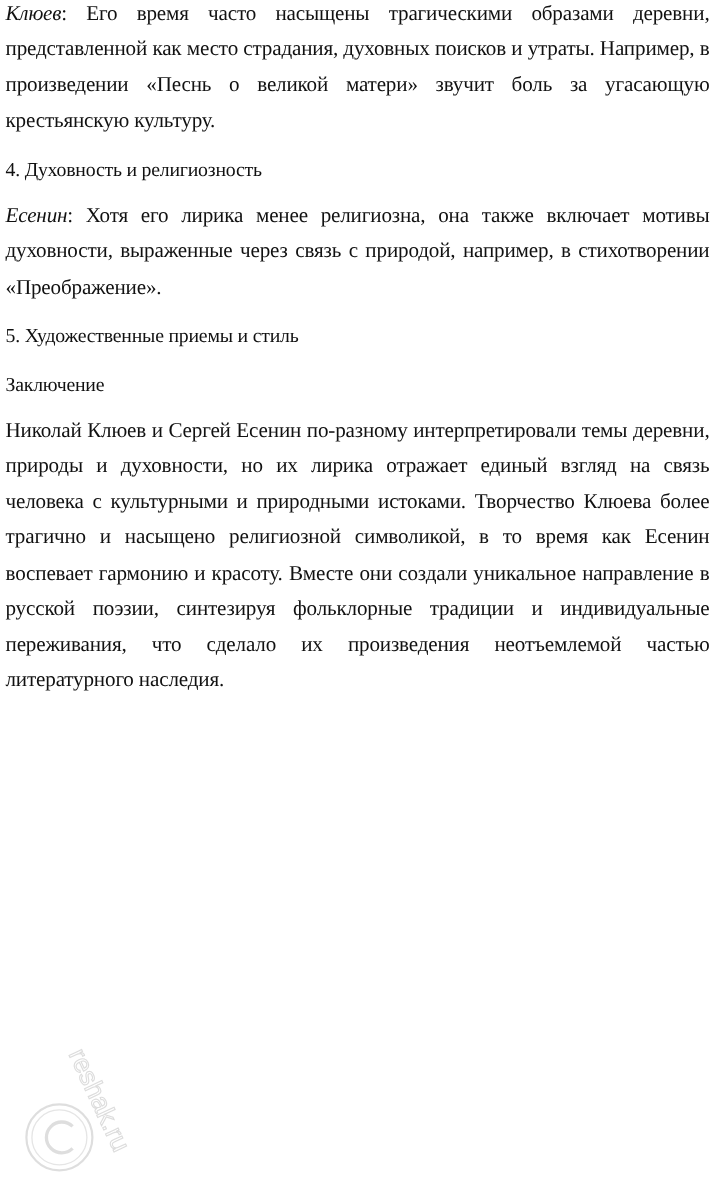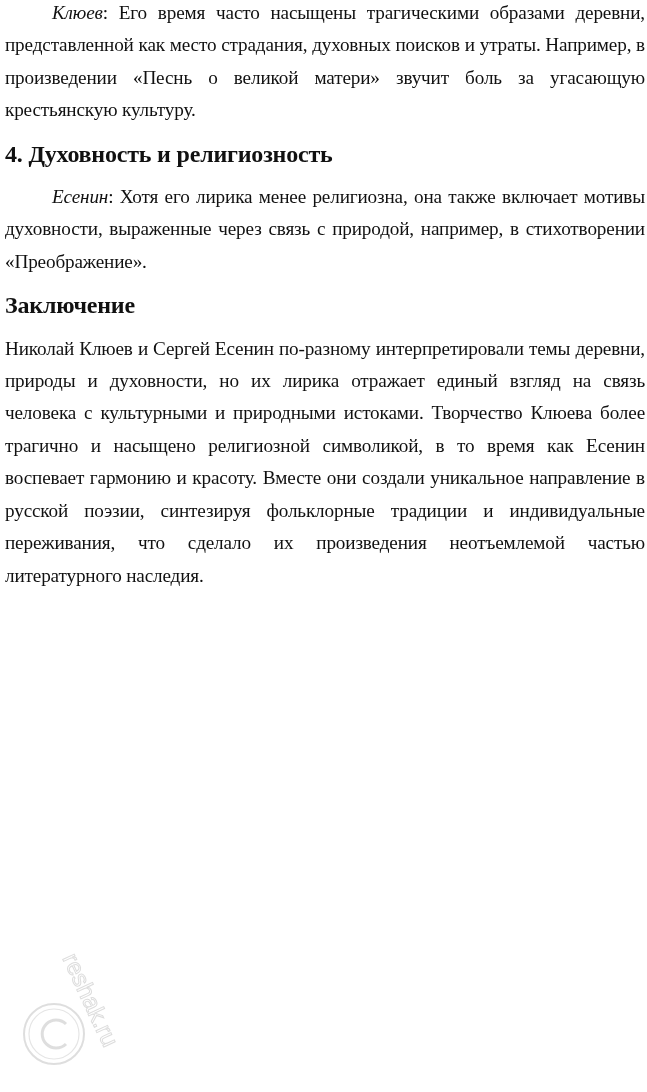--- a/index.html
+++ b/index.html
@@ -17,26 +17,26 @@
     top: -3px;
     width: 640px;
   }
   p {
     margin: 0 0 11px 0;
     font-size: 19.2px;
     line-height: 32.4px;
     text-align: justify;
     letter-spacing: -0.15px;
   }
-  .lead { font-style: italic; margin-left: 47px; }
+  .lead { font-style: italic; }
   h3 {
     margin: 0 0 11px 0;
-    font-size: 24px;
+    font-size: 18px;
     line-height: 32.4px;
-    font-weight: bold;
+    font-weight: normal;
     letter-spacing: -0.2px;
   }
   .watermark {
     position: absolute;
     left: 14px;
     top: 952px;
     width: 120px;
     height: 130px;
     pointer-events: none;
     opacity: 0.55;
@@ -48,20 +48,21 @@
 <div class="doc">
 
   <p><span class="lead">Клюев</span><span>: Его время часто насыщены трагическими образами деревни, представленной как место страдания, духовных поисков и утраты. Например, в произведении «Песнь о великой матери» звучит боль за угасающую крестьянскую культуру.</span></p>
 
 
   <h3>4. Духовность и религиозность</h3>
 
 
   <p><span class="lead">Есенин</span><span>: Хотя его лирика менее религиозна, она также включает мотивы духовности, выраженные через связь с природой, например, в стихотворении «Преображение».</span></p>
 
+  <h3>5. Художественные приемы и стиль</h3>
 
 
 
   <h3>Заключение</h3>
 
   <p><span>Николай Клюев и Сергей Есенин по-разному интерпретировали темы деревни, природы и духовности, но их лирика отражает единый взгляд на связь человека с культурными и природными истоками. Творчество Клюева более трагично и насыщено религиозной символикой, в то время как Есенин воспевает гармонию и красоту. Вместе они создали уникальное направление в русской поэзии, синтезируя фольклорные традиции и индивидуальные переживания, что сделало их произведения неотъемлемой частью литературного наследия.</span></p>
 
 </div>
 
 <div class="watermark">

